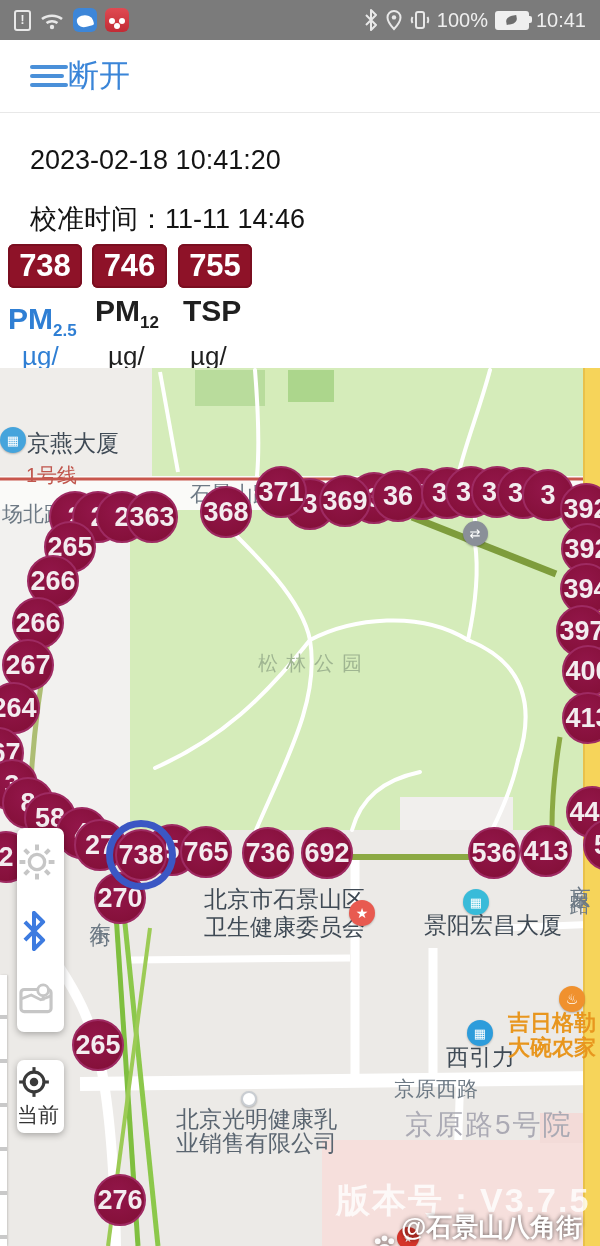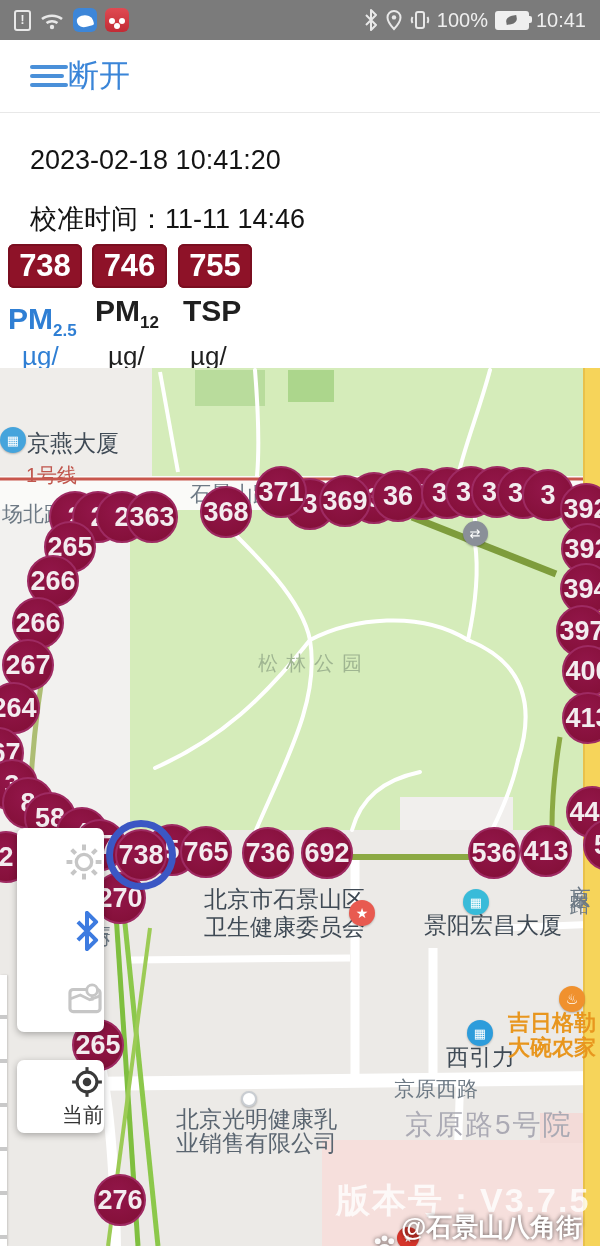--- a/index.html
+++ b/index.html
@@ -70,22 +70,22 @@
     background:radial-gradient(circle at 45% 38%, #93164A 0%, #85103A 75%);
     border:2px solid #9E2A62;display:flex;align-items:center;justify-content:center;
     color:#F3ECEF;font-size:27px;font-weight:600;cursor:pointer;}
   .ring{position:absolute;width:70px;height:70px;border-radius:50%;box-sizing:border-box;
     border:7px solid #3B57C4;pointer-events:none;}
 
   #left-strip{position:absolute;left:0;top:607px;width:7px;height:271px;background:#FFF;z-index:40;
     box-shadow:1px 0 2px rgba(0,0,0,.15);
     background-image:repeating-linear-gradient(#fff 0 40px,#C9C9C9 40px 44px);}
 
-  .panel{position:absolute;left:17px;width:87px;background:#fff;border-radius:7px;z-index:60;
-    box-shadow:0 2px 7px rgba(0,0,0,.3);display:flex;flex-direction:column;align-items:flex-end;}
+  .panel{position:absolute;left:17px;width:47px;background:#fff;border-radius:7px;z-index:60;
+    box-shadow:0 2px 7px rgba(0,0,0,.3);display:flex;flex-direction:column;align-items:flex-start;}
   #panel1{top:460px;height:204px;justify-content:space-around;}
   #panel2{top:692px;height:73px;justify-content:center;gap:2px;}
   #locate-label{font-size:21px;color:#333;}
 
   #wm-version{position:absolute;left:336px;top:810px;font-size:34px;letter-spacing:2px;
     color:rgba(255,255,255,.8);z-index:70;font-weight:bold;}
   #wm-brand{position:absolute;left:372px;top:842px;z-index:70;display:flex;align-items:center;gap:4px;
     color:#fff;font-size:26px;font-weight:600;text-shadow:0 0 4px rgba(0,0,0,.65);}
 </style>
 </head>

